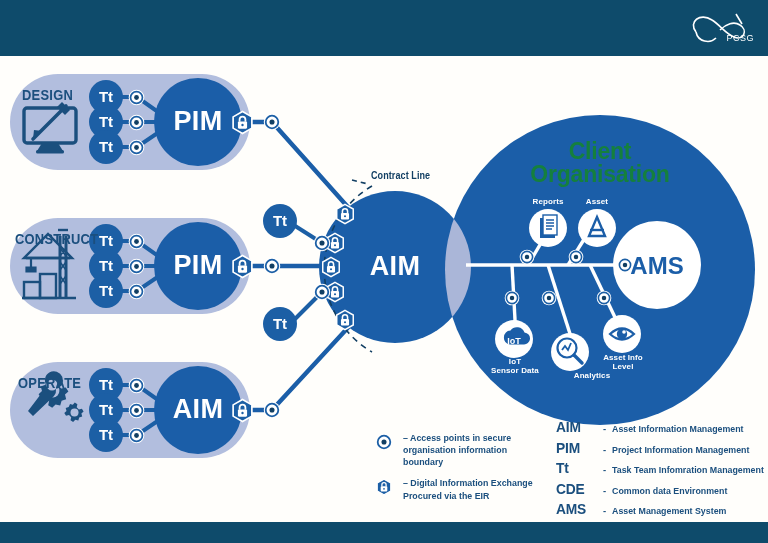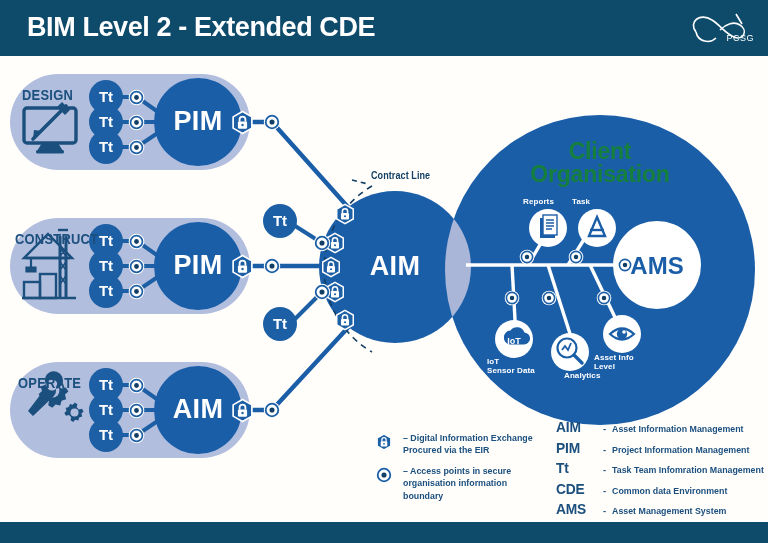--- a/index.html
+++ b/index.html
@@ -47,21 +47,21 @@
     color:#ffffff;font-weight:bold;font-size:27px;letter-spacing:0.3px;
     text-align:center;
   }
   .tt-text{color:#ffffff;font-weight:bold;font-size:15px;text-align:center;}
   .client-title{
     color:#15803d;font-weight:bold;font-size:23px;text-align:center;
     line-height:1.02;letter-spacing:-0.2px;white-space:pre;
   }
   .ams-text{color:#1b5ea8;font-weight:bold;font-size:24px;text-align:center;}
   .node-cap{
-    color:#ffffff;font-size:8px;font-weight:bold;
+    color:#ffffff;font-size:8px;font-weight:bold;text-align:center;
     line-height:1.12;letter-spacing:0.1px;
   }
   .contract-lbl{
     color:#123f63;font-size:10px;font-weight:bold;letter-spacing:0.1px;
     transform:scaleX(0.9);transform-origin:left center;
   }
 
   
   .legend-a{position:absolute;left:375px;top:432px;width:180px;}
   .leg-row{position:relative;margin-bottom:9px;padding-left:28px;}
@@ -301,21 +301,20 @@
       <use href="#sym-ap" x="519" y="249" width="16" height="16"></use>
       <use href="#sym-ap" x="568" y="249" width="16" height="16"></use>
       <use href="#sym-ap" x="617" y="257" width="16" height="16"></use>
       <use href="#sym-ap" x="504" y="290" width="16" height="16"></use>
       <use href="#sym-ap" x="541" y="290" width="16" height="16"></use>
       <use href="#sym-ap" x="596" y="290" width="16" height="16"></use>
     </g>
   </svg>
 
   <div class="header">
-    <div class="header-title">BIM Level 2 - Extended CDE</div>
     <svg class="logo" viewBox="0 0 68 44">
       <path d="M10 26 C2 16 14 6 26 14 C34 19 40 28 48 31 C58 35 62 24 54 19
                C48 15 40 18 34 24" fill="none" stroke="#ffffff" stroke-width="1.6"></path>
       <path d="M10 26 C12 36 24 38 30 32" fill="none" stroke="#ffffff" stroke-width="1.6"></path>
       <path d="M50 8 L56 18" fill="none" stroke="#ffffff" stroke-width="1.6"></path>
     </svg>
     <div class="logo-text">PCSG</div>
   </div>
   <div class="footer"></div>
 
@@ -342,39 +341,39 @@
   <div class="lbl hub-text" style="left:355px;top:251px;width:80px;">AIM</div>
 
   <div class="lbl contract-lbl" style="left:371px;top:170px;">Contract Line</div>
 
   <div class="lbl client-title" style="left:495px;top:140px;width:210px;">Client
 Organisation</div>
 
   <div class="lbl ams-text" style="left:617px;top:252px;width:80px;">AMS</div>
 
   <div class="lbl node-cap" style="left:523px;top:198px;width:50px;">Reports</div>
-  <div class="lbl node-cap" style="left:572px;top:198px;width:50px;">Task</div>
+  <div class="lbl node-cap" style="left:572px;top:198px;width:50px;">Asset</div>
   <div class="lbl node-cap" style="left:487px;top:358px;width:56px;white-space:pre;">IoT
 Sensor Data</div>
   <div class="lbl node-cap" style="left:564px;top:372px;width:56px;">Analytics</div>
   <div class="lbl node-cap" style="left:594px;top:354px;width:58px;white-space:pre;">Asset Info
 Level</div>
 
   <div class="legend-a">
     <div class="leg-row">
       <svg class="leg-ico" viewBox="0 0 24 24">
+        <use href="#sym-ap" x="0" y="0" width="24" height="24"></use>
+      </svg>
+      <div class="leg-txt">– Access points in secure organisation information boundary</div>
+    </div>
+    <div class="leg-row">
+      <svg class="leg-ico" viewBox="0 0 24 24">
         <use href="#sym-lock" x="0" y="0" width="24" height="24"></use>
       </svg>
       <div class="leg-txt">– Digital Information Exchange Procured via the EIR</div>
-    </div>
-    <div class="leg-row">
-      <svg class="leg-ico" viewBox="0 0 24 24">
-        <use href="#sym-ap" x="0" y="0" width="24" height="24"></use>
-      </svg>
-      <div class="leg-txt">– Access points in secure organisation information boundary</div>
     </div>
   </div>
 
   <div class="legend-b">
     <div class="abbr-row">
       <div class="abbr-key">AIM</div>
       <div class="abbr-dash">-</div>
       <div class="abbr-val">Asset Information Management</div>
     </div>
     <div class="abbr-row">

